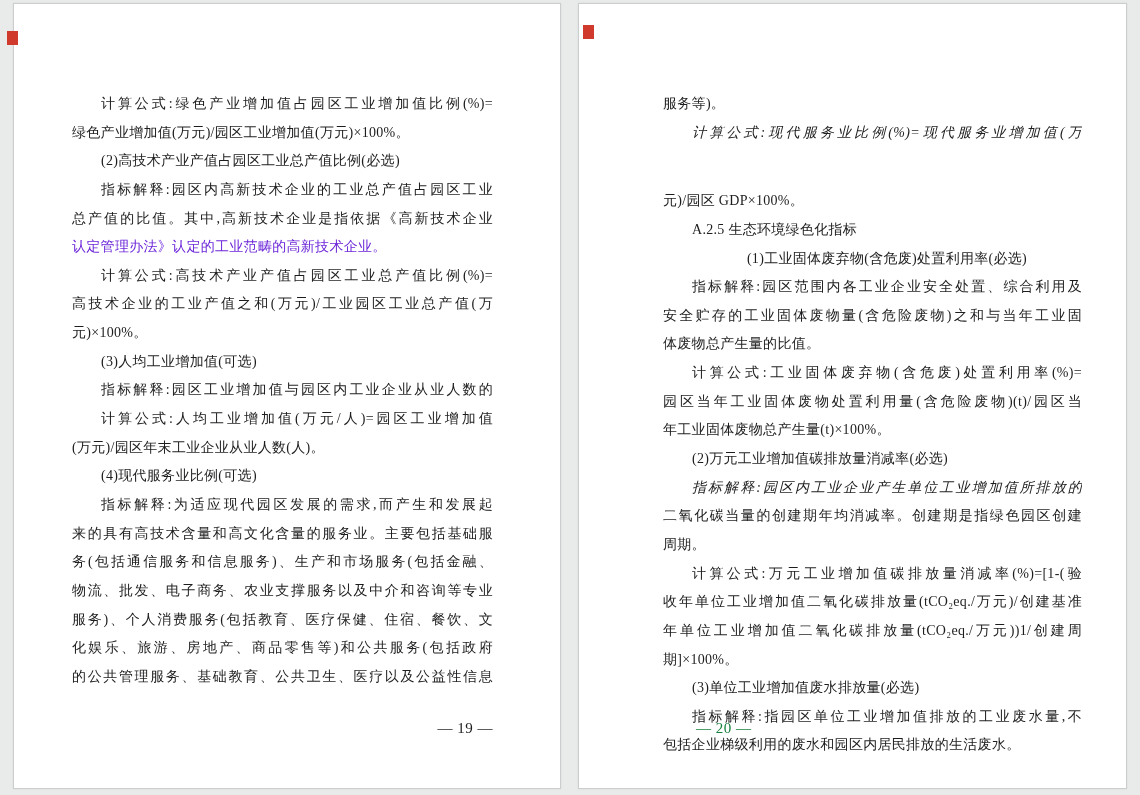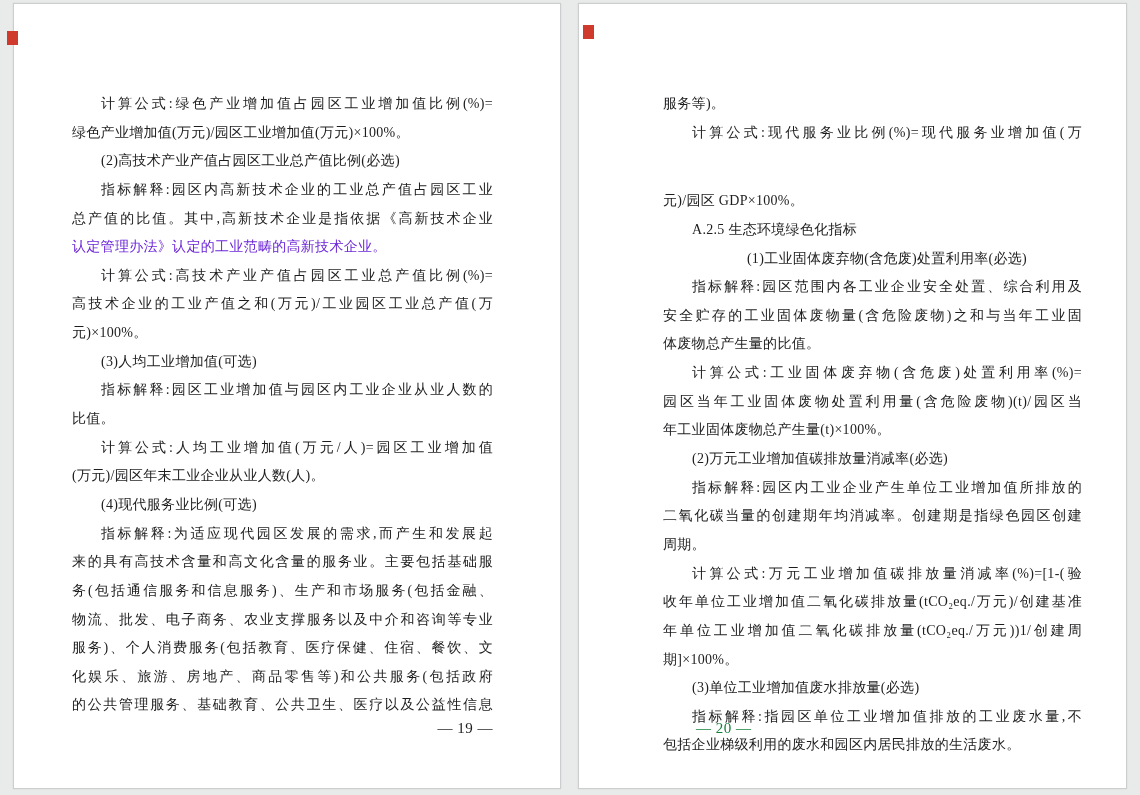--- a/index.html
+++ b/index.html
@@ -74,51 +74,50 @@
         <div class="line" style="color: rgb(29, 29, 31);">绿色产业增加值(万元)/园区工业增加值(万元)×100%。</div>
         <div class="line indent" style="color: rgb(29, 29, 31);">(2)高技术产业产值占园区工业总产值比例(必选)</div>
         <div class="line indent just" style="color: rgb(29, 29, 31);">指标解释:园区内高新技术企业的工业总产值占园区工业</div>
         <div class="line just" style="color: rgb(29, 29, 31);">总产值的比值。其中,高新技术企业是指依据《高新技术企业</div>
         <div class="line" style="color: #6d28d9;">认定管理办法》认定的工业范畴的高新技术企业。</div>
         <div class="line indent just" style="color: rgb(29, 29, 31);">计算公式:高技术产业产值占园区工业总产值比例(%)=</div>
         <div class="line just" style="color: rgb(29, 29, 31);">高技术企业的工业产值之和(万元)/工业园区工业总产值(万</div>
         <div class="line" style="color: rgb(29, 29, 31);">元)×100%。</div>
         <div class="line indent" style="color: rgb(29, 29, 31);">(3)人均工业增加值(可选)</div>
         <div class="line indent just" style="color: rgb(29, 29, 31);">指标解释:园区工业增加值与园区内工业企业从业人数的</div>
-        <div class="line" style="color: rgb(29, 29, 31);">比值。</div>
         <div class="line indent just" style="color: rgb(29, 29, 31);">计算公式:人均工业增加值(万元/人)=园区工业增加值</div>
         <div class="line" style="color: rgb(29, 29, 31);">(万元)/园区年末工业企业从业人数(人)。</div>
         <div class="line indent" style="color: rgb(29, 29, 31);">(4)现代服务业比例(可选)</div>
         <div class="line indent just" style="color: rgb(29, 29, 31);">指标解释:为适应现代园区发展的需求,而产生和发展起</div>
         <div class="line just" style="color: rgb(29, 29, 31);">来的具有高技术含量和高文化含量的服务业。主要包括基础服</div>
         <div class="line just" style="color: rgb(29, 29, 31);">务(包括通信服务和信息服务)、生产和市场服务(包括金融、</div>
         <div class="line just" style="color: rgb(29, 29, 31);">物流、批发、电子商务、农业支撑服务以及中介和咨询等专业</div>
         <div class="line just" style="color: rgb(29, 29, 31);">服务)、个人消费服务(包括教育、医疗保健、住宿、餐饮、文</div>
         <div class="line just" style="color: rgb(29, 29, 31);">化娱乐、旅游、房地产、商品零售等)和公共服务(包括政府</div>
         <div class="line just" style="color: rgb(29, 29, 31);">的公共管理服务、基础教育、公共卫生、医疗以及公益性信息</div>
       </div>
     <div class="pagenum" style="color: rgb(29, 29, 31);">— 19 —</div>
   </div>
 
   <div class="page page-right">
     <div class="red-mark" style="background: rgb(207, 58, 44);"></div>
     <div class="text-col" id="right-col">
         <div class="line" style="color: rgb(29, 29, 31);">服务等)。</div>
-        <div class="line indent just" style="color: rgb(29, 29, 31);">计算公式:现代服务业比例(%)=现代服务业增加值(万</div>
+        <div class="line indent just" style="color: rgb(29, 29, 31); font-style: italic;">计算公式:现代服务业比例(%)=现代服务业增加值(万</div>
         <div class="line" style="color: rgb(29, 29, 31); margin-top: 40px;">元)/园区 GDP×100%。</div>
         <div class="line indent" style="color: rgb(29, 29, 31);">A.2.5 生态环境绿色化指标</div>
         <div class="line indent" style="color: rgb(29, 29, 31); text-align: center;">(1)工业固体废弃物(含危废)处置利用率(必选)</div>
         <div class="line indent just" style="color: rgb(29, 29, 31);">指标解释:园区范围内各工业企业安全处置、综合利用及</div>
         <div class="line just" style="color: rgb(29, 29, 31);">安全贮存的工业固体废物量(含危险废物)之和与当年工业固</div>
         <div class="line" style="color: rgb(29, 29, 31);">体废物总产生量的比值。</div>
         <div class="line indent just" style="color: rgb(29, 29, 31);">计算公式:工业固体废弃物(含危废)处置利用率(%)=</div>
         <div class="line just" style="color: rgb(29, 29, 31);">园区当年工业固体废物处置利用量(含危险废物)(t)/园区当</div>
         <div class="line" style="color: rgb(29, 29, 31);">年工业固体废物总产生量(t)×100%。</div>
         <div class="line indent" style="color: rgb(29, 29, 31);">(2)万元工业增加值碳排放量消减率(必选)</div>
-        <div class="line indent just" style="color: rgb(29, 29, 31);">指标解释:园区内工业企业产生单位工业增加值所排放的</div>
+        <div class="line indent just" style="color: rgb(29, 29, 31); font-style: italic;">指标解释:园区内工业企业产生单位工业增加值所排放的</div>
         <div class="line just" style="color: rgb(29, 29, 31);">二氧化碳当量的创建期年均消减率。创建期是指绿色园区创建</div>
         <div class="line" style="color: rgb(29, 29, 31);">周期。</div>
         <div class="line indent just" style="color: rgb(29, 29, 31);">计算公式:万元工业增加值碳排放量消减率(%)=[1-(验</div>
         <div class="line just" style="color: rgb(29, 29, 31);">收年单位工业增加值二氧化碳排放量(tCO₂eq./万元)/创建基准</div>
         <div class="line just" style="color: rgb(29, 29, 31);">年单位工业增加值二氧化碳排放量(tCO₂eq./万元))1/创建周</div>
         <div class="line" style="color: rgb(29, 29, 31);">期]×100%。</div>
         <div class="line indent" style="color: rgb(29, 29, 31);">(3)单位工业增加值废水排放量(必选)</div>
         <div class="line indent just" style="color: rgb(29, 29, 31);">指标解释:指园区单位工业增加值排放的工业废水量,不</div>
         <div class="line" style="color: rgb(29, 29, 31);">包括企业梯级利用的废水和园区内居民排放的生活废水。</div>
       </div>

